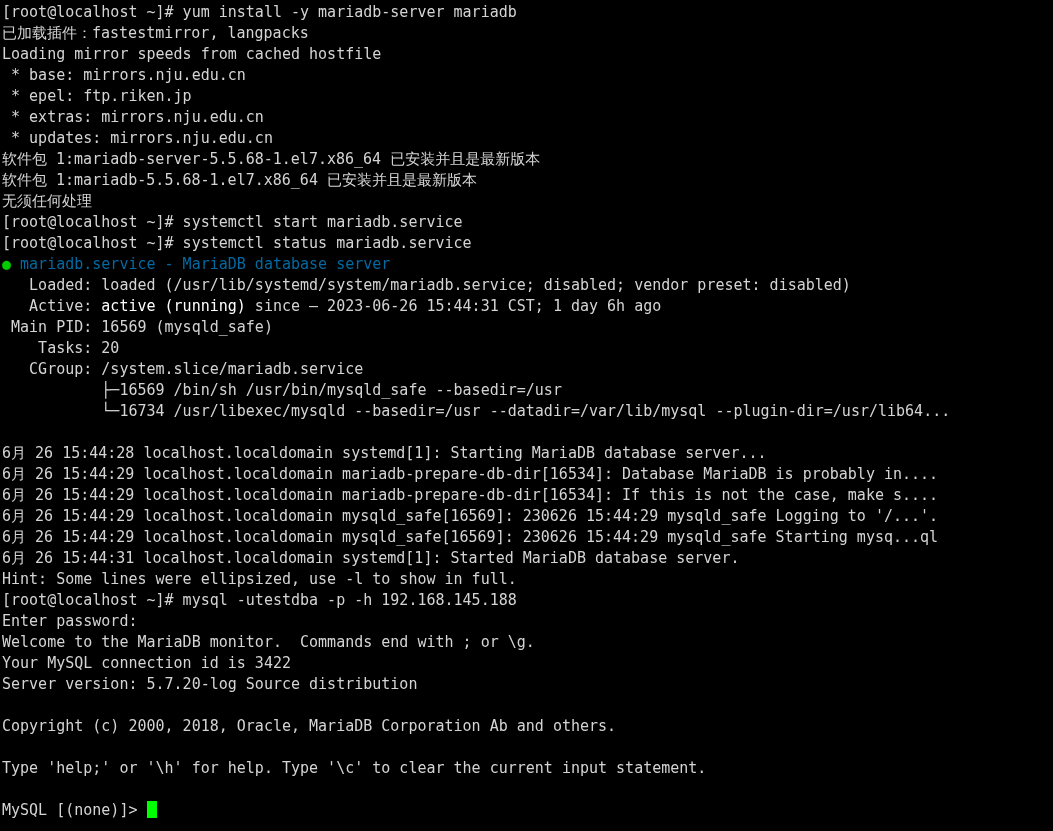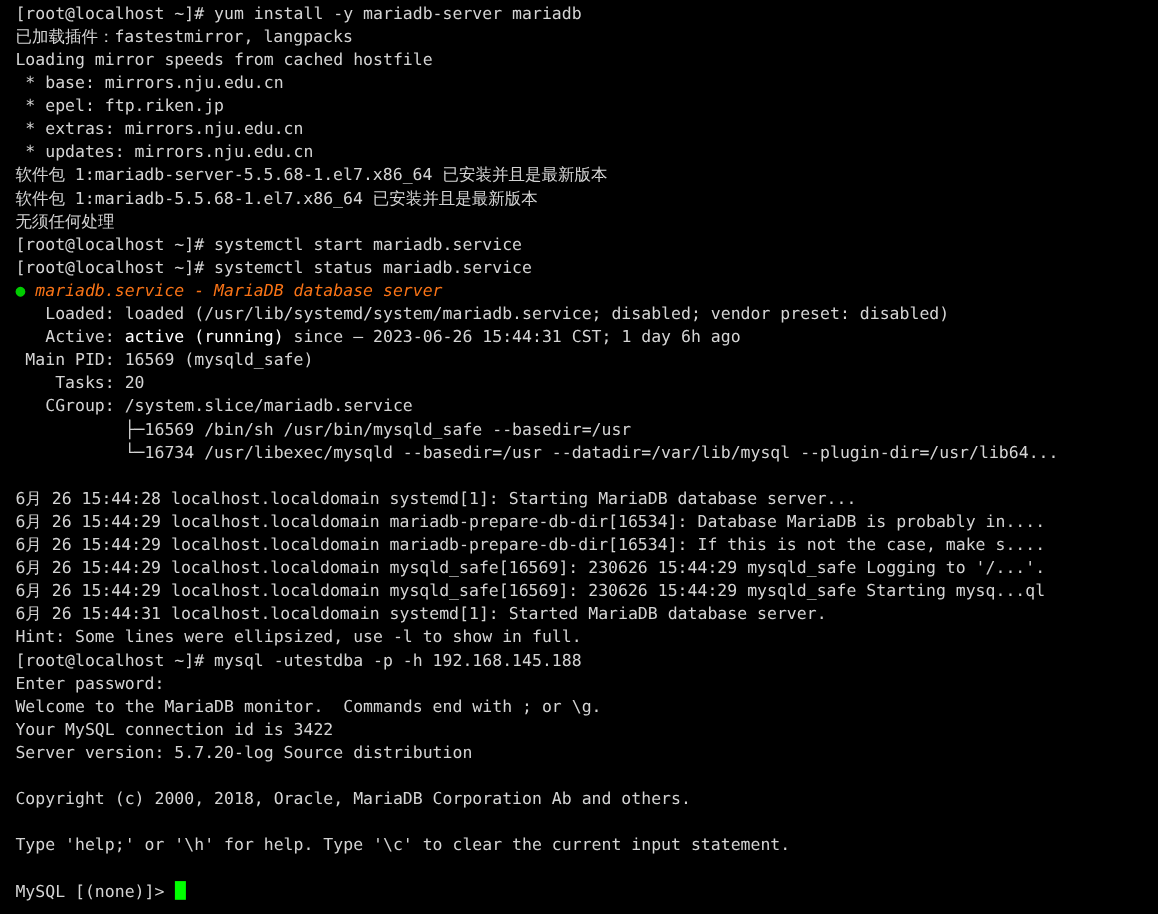--- a/index.html
+++ b/index.html
@@ -15,37 +15,37 @@
   }
   #terminal {
     width: 1053px;
     height: 831px;
     background: #000000;
     color: #d4d4d4;
     font-family: "DejaVu Sans Mono", "Liberation Mono", monospace;
     font-size: 15px;
     line-height: 21px;
     letter-spacing: 0px;
-    padding: 2px 0 0 14px;
+    padding: 2px 0 0 2px;
     box-sizing: border-box;
     white-space: pre;
     overflow: hidden;
   }
   .line {
     height: 21px;
     white-space: pre;
     display: block;
   }
   .blank {
     height: 21px;
     display: block;
   }
   
   .c-default { color: #d4d4d4; }
-  .c-white   { color: #f97316; font-style: italic; }
+  .c-white   { color: #0369a1; }
   .c-green   { color: #ffffff; }
   .c-dot     { color: #00cc00; }
   .cursor {
     display: inline-block;
     width: 10px;
     height: 17px;
     background: #00ff00;
     vertical-align: -3px;
   }
 </style>

